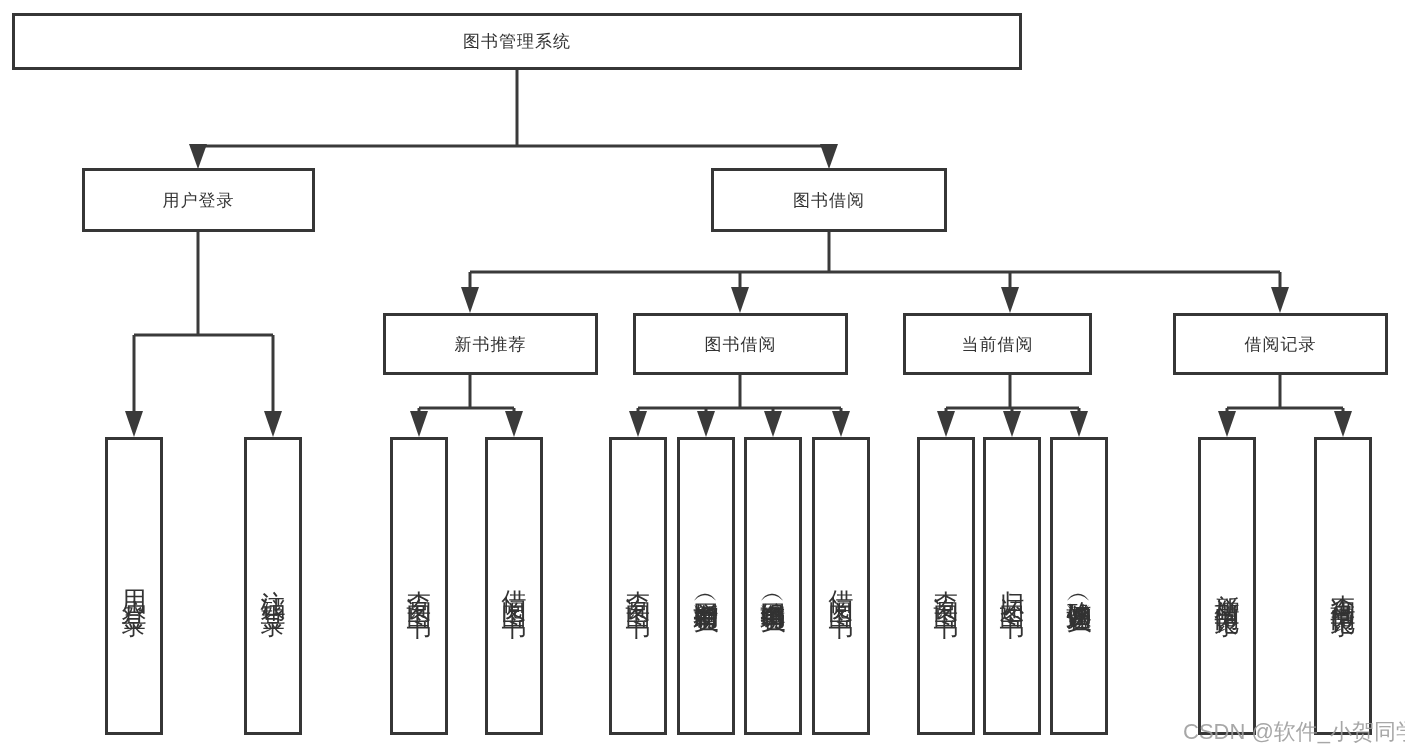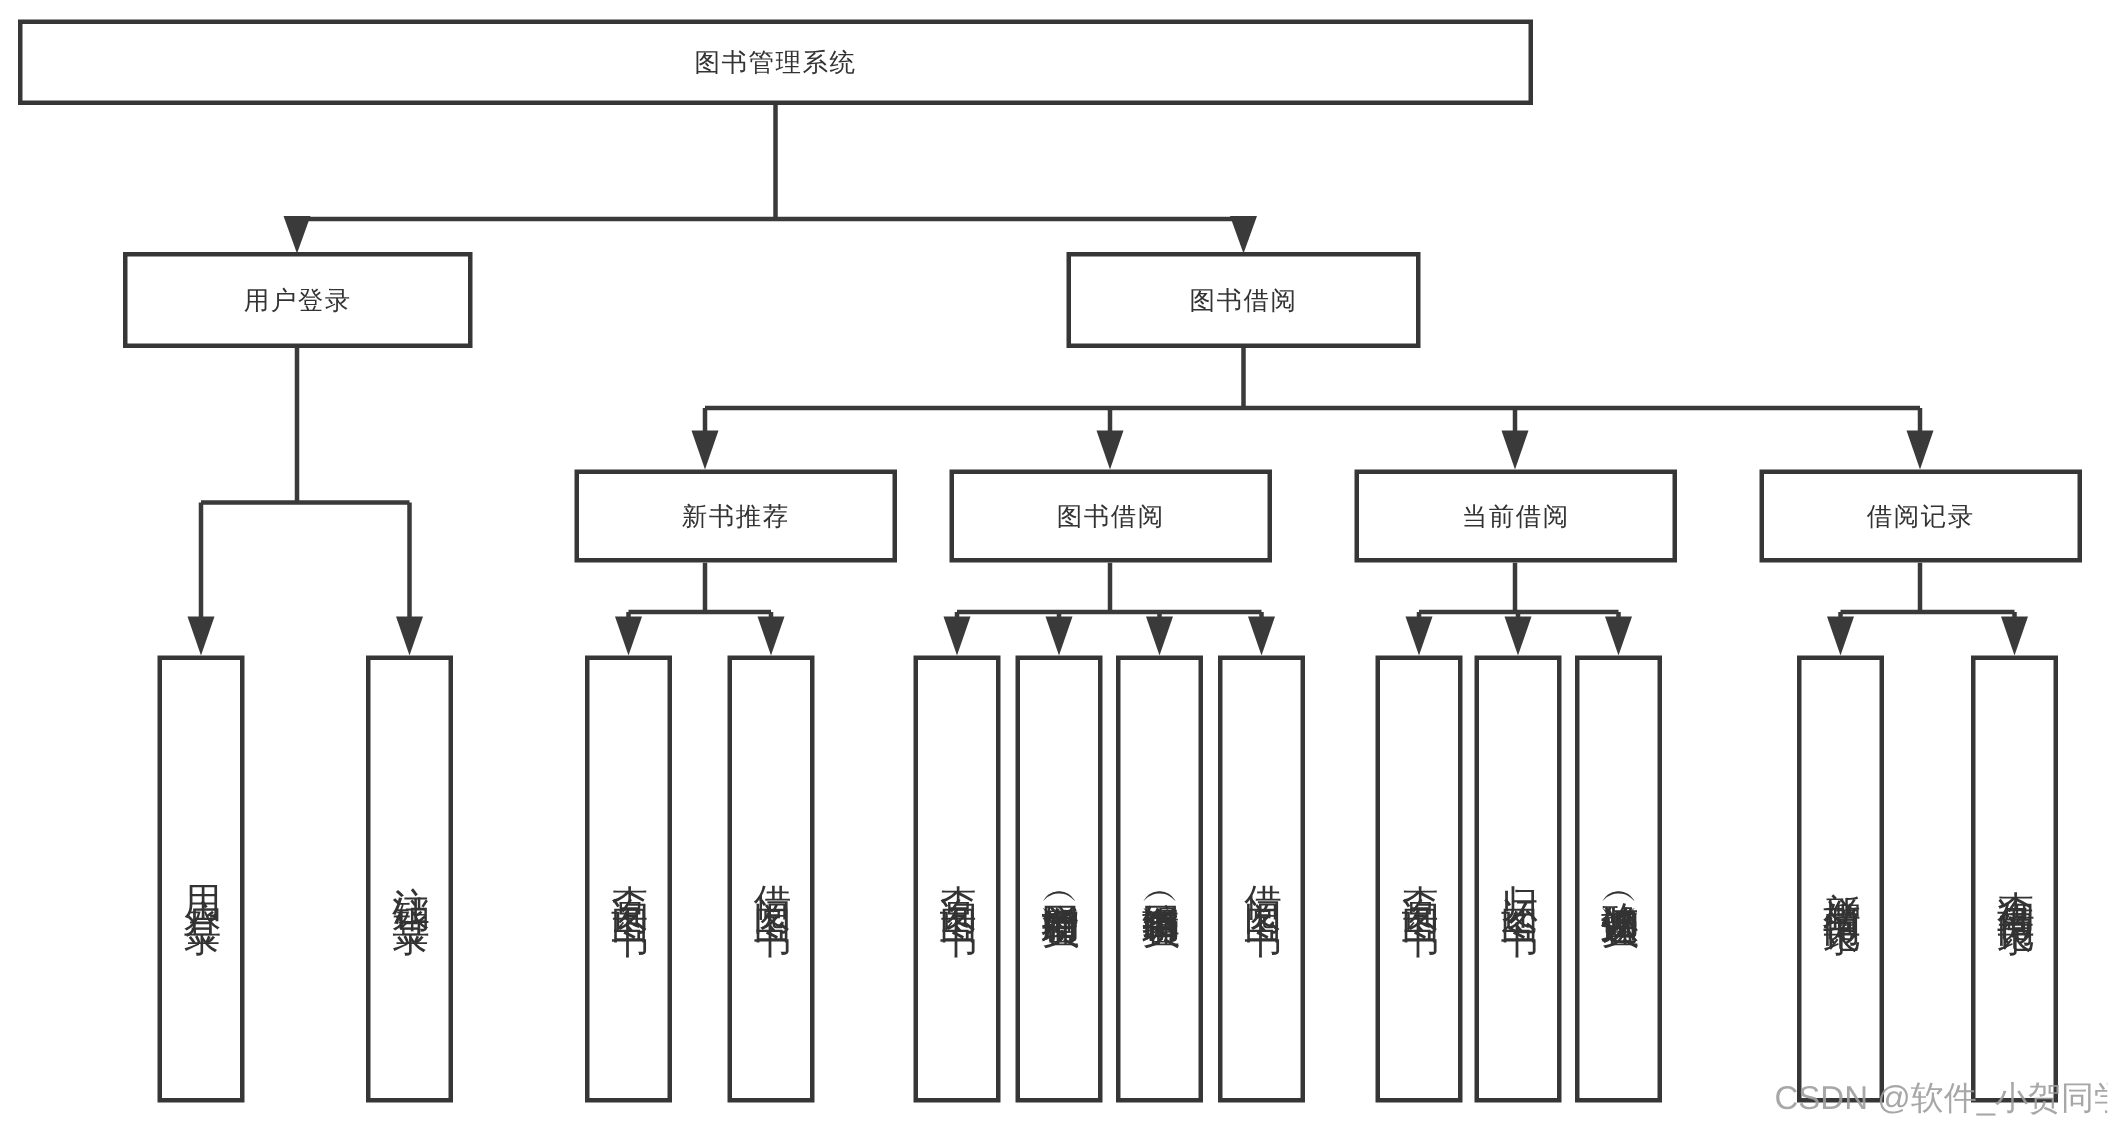--- a/index.html
+++ b/index.html
@@ -143,21 +143,21 @@
   <div class="nodebox" style="left:711px;top:168px;width:236px;height:64px;">
     <span>图书借阅</span>
   </div>
 
   <div class="nodebox" style="left:363px;top:313px;width:215px;height:62px;margin-left:20px;">
     <span>新书推荐</span>
   </div>
   <div class="nodebox" style="left:633px;top:313px;width:215px;height:62px;">
     <span>图书借阅</span>
   </div>
-  <div class="nodebox" style="left:903px;top:313px;width:215px;height:62px;">
+  <div class="nodebox" style="left:903px;top:313px;width:189px;height:62px;">
     <span>当前借阅</span>
   </div>
   <div class="nodebox" style="left:1173px;top:313px;width:215px;height:62px;">
     <span>借阅记录</span>
   </div>
 
   <div class="leaf ls4" style="left:105px;">
     <span>用户登录</span>
   </div>
   <div class="leaf ls4" style="left:244px;">

